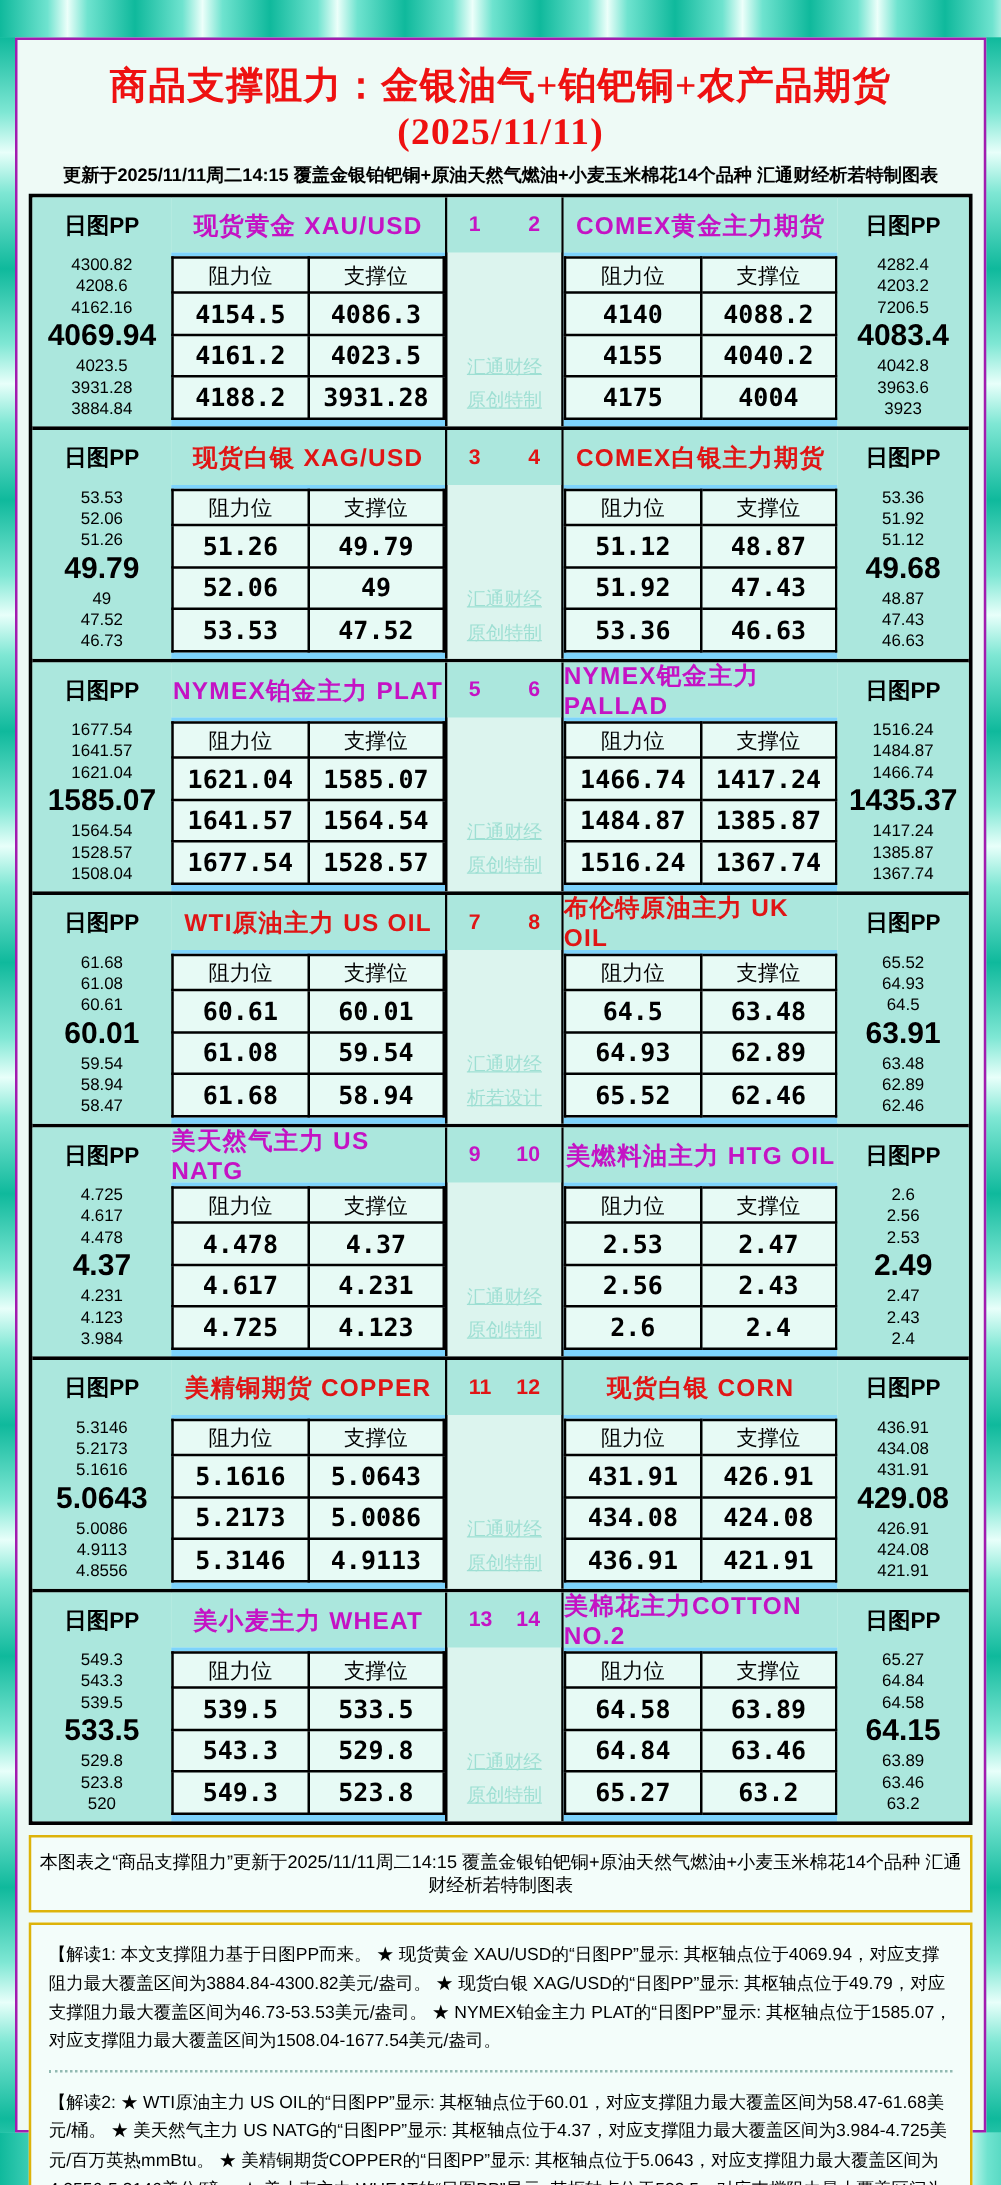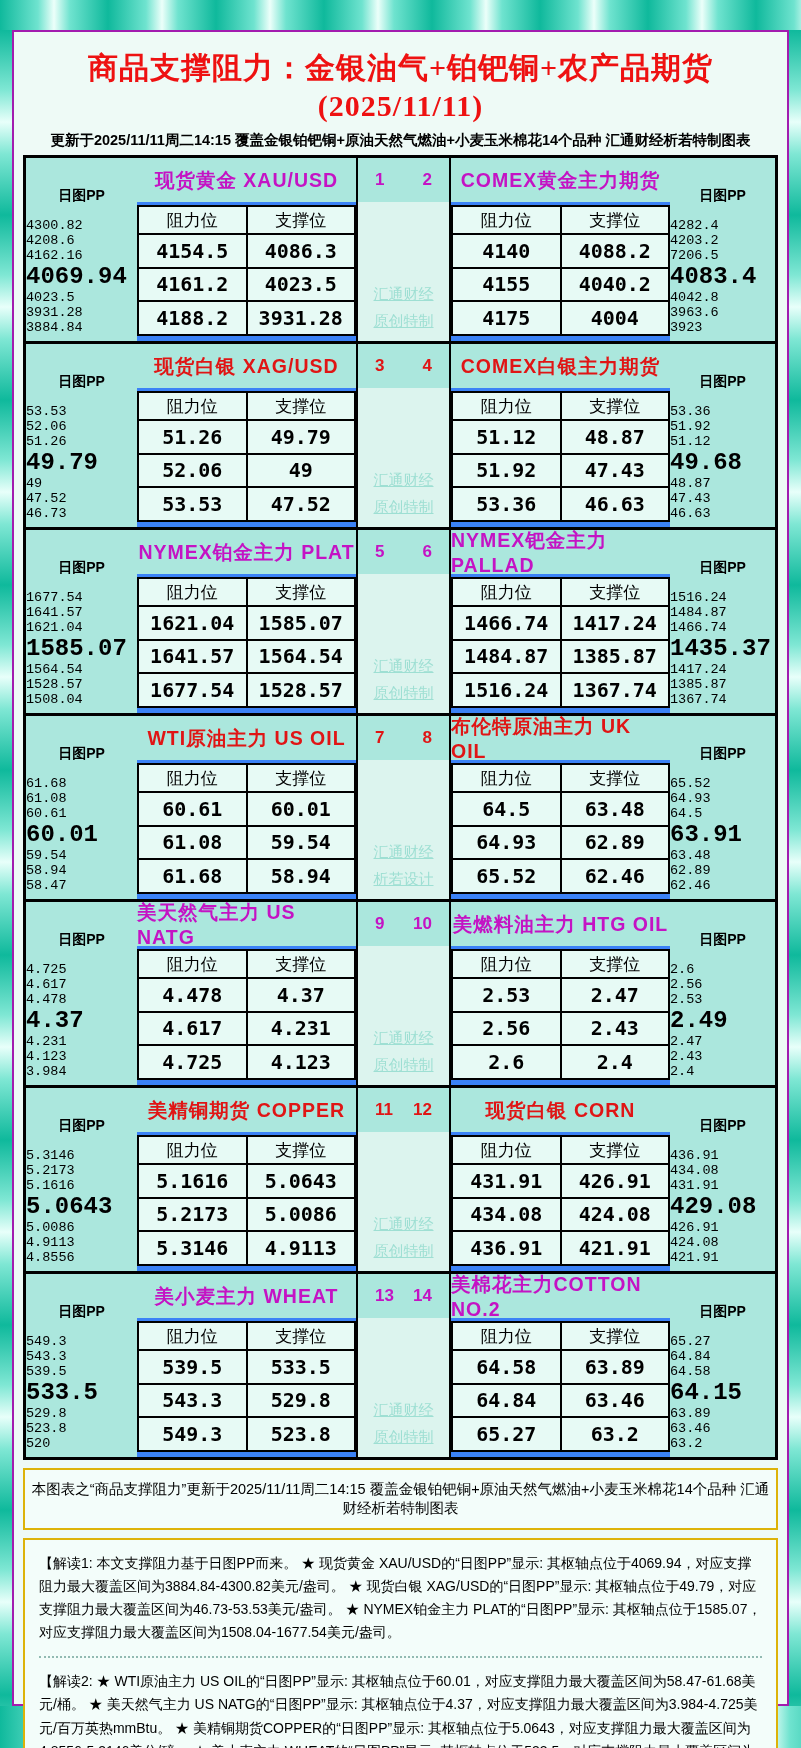--- a/index.html
+++ b/index.html
@@ -25,29 +25,29 @@
   .page-subtitle{text-align:center;font-weight:bold;font-size:14.5px;margin:8px 0 5px;}
 
   .sections{border:3px solid #000;background:#dcf4ee;}
   .section{height:183px;display:grid;grid-template-columns:111px 1fr 95px 1fr 105px;
     grid-template-rows:44px 1fr;border-top:3px solid #000;}
   .section:first-child{border-top:none;}
 
   .pp-col{background:#abe7dd;display:flex;flex-direction:column;grid-row:1/3;}
   .pp-col.left{grid-column:1;} .pp-col.right{grid-column:5;}
   .pp-head{height:44px;display:flex;align-items:center;justify-content:center;
-    font-weight:bold;font-size:14px;margin-top:16px;}
+    font-weight:bold;font-size:18px;}
   .pp-vals{flex:1;display:flex;flex-direction:column;justify-content:space-around;
-    padding:1px 0 6px;font-size:13.5px;font-family:Liberation Mono, monospace;}
+    padding:1px 0 6px;text-align:center;font-size:13.5px;font-family:Liberation Sans, sans-serif;}
   .pp-v.pivot{font-weight:bold;font-size:24px;}
 
   .title-cell{background:#abe7dd;display:flex;align-items:center;justify-content:center;
     font-size:19.5px;font-weight:bold;color:var(--tc,#c000c0);letter-spacing:1px;grid-row:1;}
   .title-cell.left{grid-column:2;} .title-cell.right{grid-column:4;}
-  .table-cell{background:#3b82f6;grid-row:2;padding:3px 0 5px;box-sizing:border-box;}
+  .table-cell{background:#7dd3fc;grid-row:2;padding:3px 0 5px;box-sizing:border-box;}
   .table-cell.left{grid-column:2;} .table-cell.right{grid-column:4;}
   table.sr-table{width:100%;height:100%;border-collapse:collapse;table-layout:fixed;background:#e7faf5;}
   .sr-table th,.sr-table td{border:2px solid #000;text-align:center;padding:0;}
   .sr-table th{font-size:17px;font-weight:normal;height:26px;}
   .sr-table td{font-size:20px;font-weight:bold;font-family:"DejaVu Sans Mono",monospace;}
 
   .strip{grid-column:3;grid-row:1/3;display:flex;flex-direction:column;background:#dcf4ee;
     border-left:2px solid #000;border-right:2px solid #000;}
   .strip-band{height:44px;background:#abe7dd;display:flex;align-items:center;
     justify-content:space-between;padding:0 17px;font-weight:bold;font-size:17px;color:var(--tc,#c000c0);}

